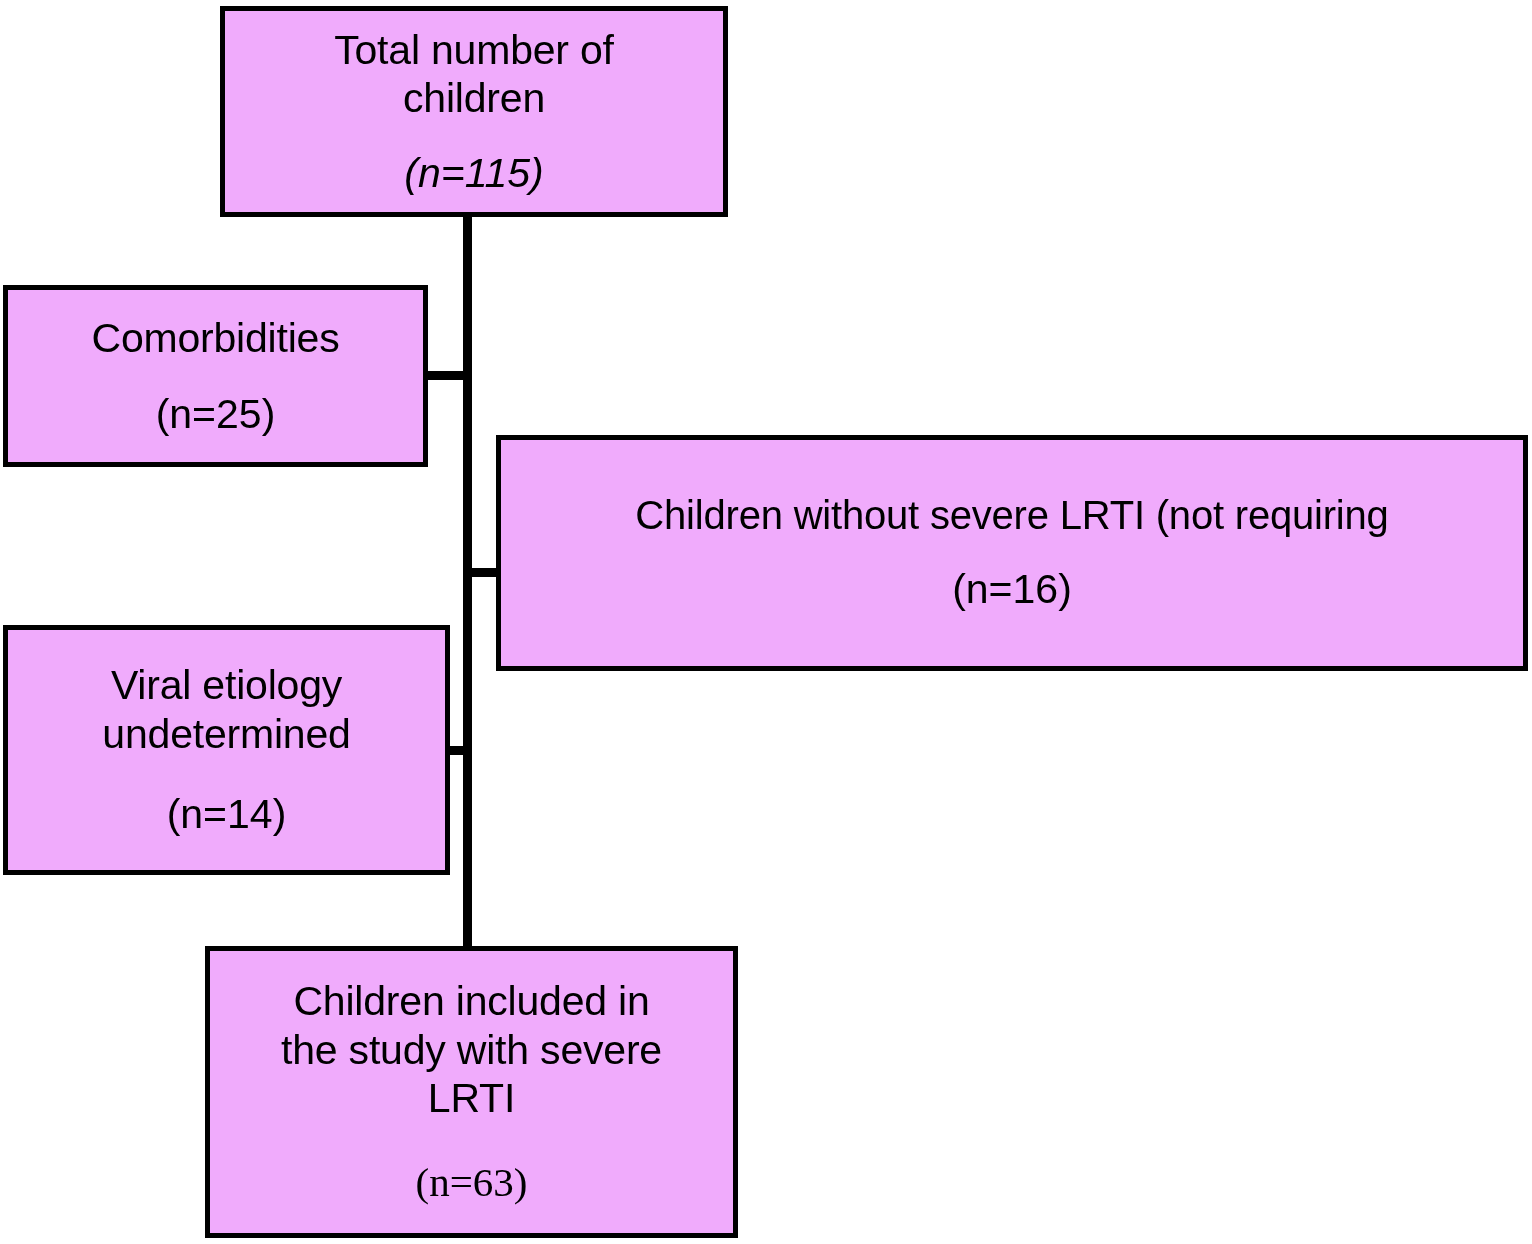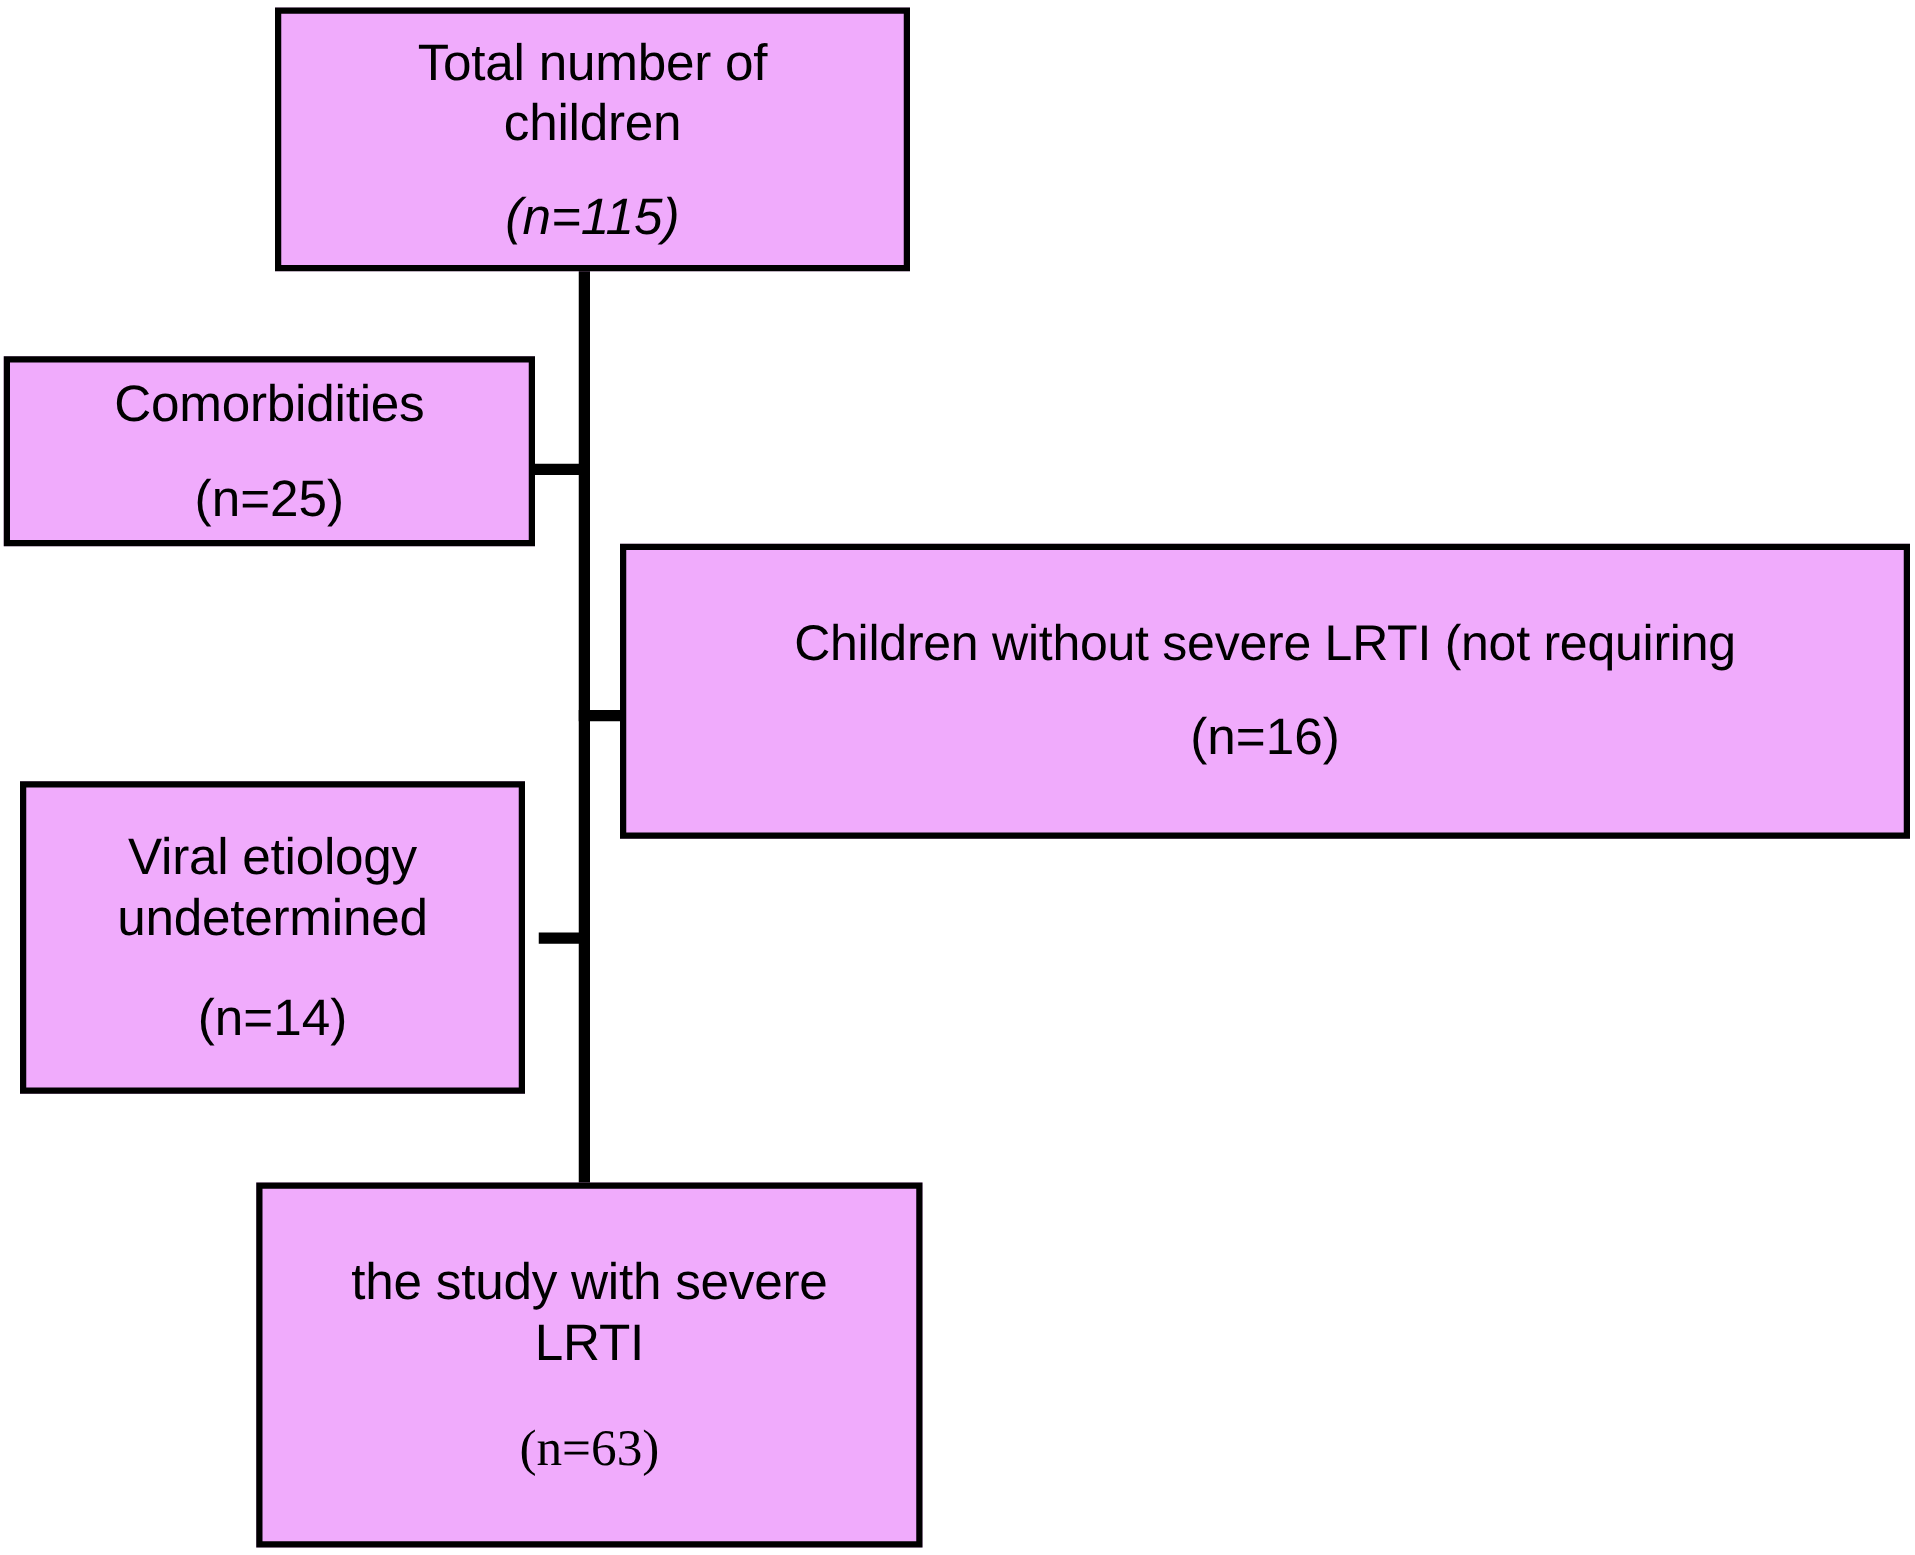--- a/index.html
+++ b/index.html
@@ -49,37 +49,37 @@
     top: 6px;
     width: 508px;
     height: 211px;
   }
   #node-total .node-count { margin-top: 26px; font-style: italic; }
 
   #node-comorbidities {
     left: 3px;
     top: 285px;
     width: 425px;
-    height: 152px;
+    height: 182px;
   }
   #node-comorbidities .node-count { margin-top: 28px; }
 
   #node-nonsevere {
     left: 496px;
     top: 435px;
     width: 1032px;
     height: 236px;
   }
   #node-nonsevere .node-line { font-size: 40px; }
   #node-nonsevere .node-count { margin-top: 26px; }
 
   #node-viral {
-    left: 16px;
+    left: 3px;
     top: 625px;
-    width: 404px;
+    width: 447px;
     height: 250px;
   }
   #node-viral .node-count { margin-top: 32px; }
 
   #node-included {
     left: 205px;
     top: 946px;
     width: 533px;
     height: 292px;
   }
@@ -142,18 +142,19 @@
     <div class="node-count">(n=16)</div>
   </div>
 
   <div class="node" id="node-viral">
     <div class="node-line">Viral etiology</div>
     <div class="node-line">undetermined</div>
     <div class="node-count">(n=14)</div>
   </div>
 
   <div class="node" id="node-included">
+    <div class="node-line">Children included in</div>
     <div class="node-line">the study with severe</div>
     <div class="node-line">LRTI</div>
     <div class="node-count">(n=63)</div>
   </div>
 
 </div>
 
 </body></html>

